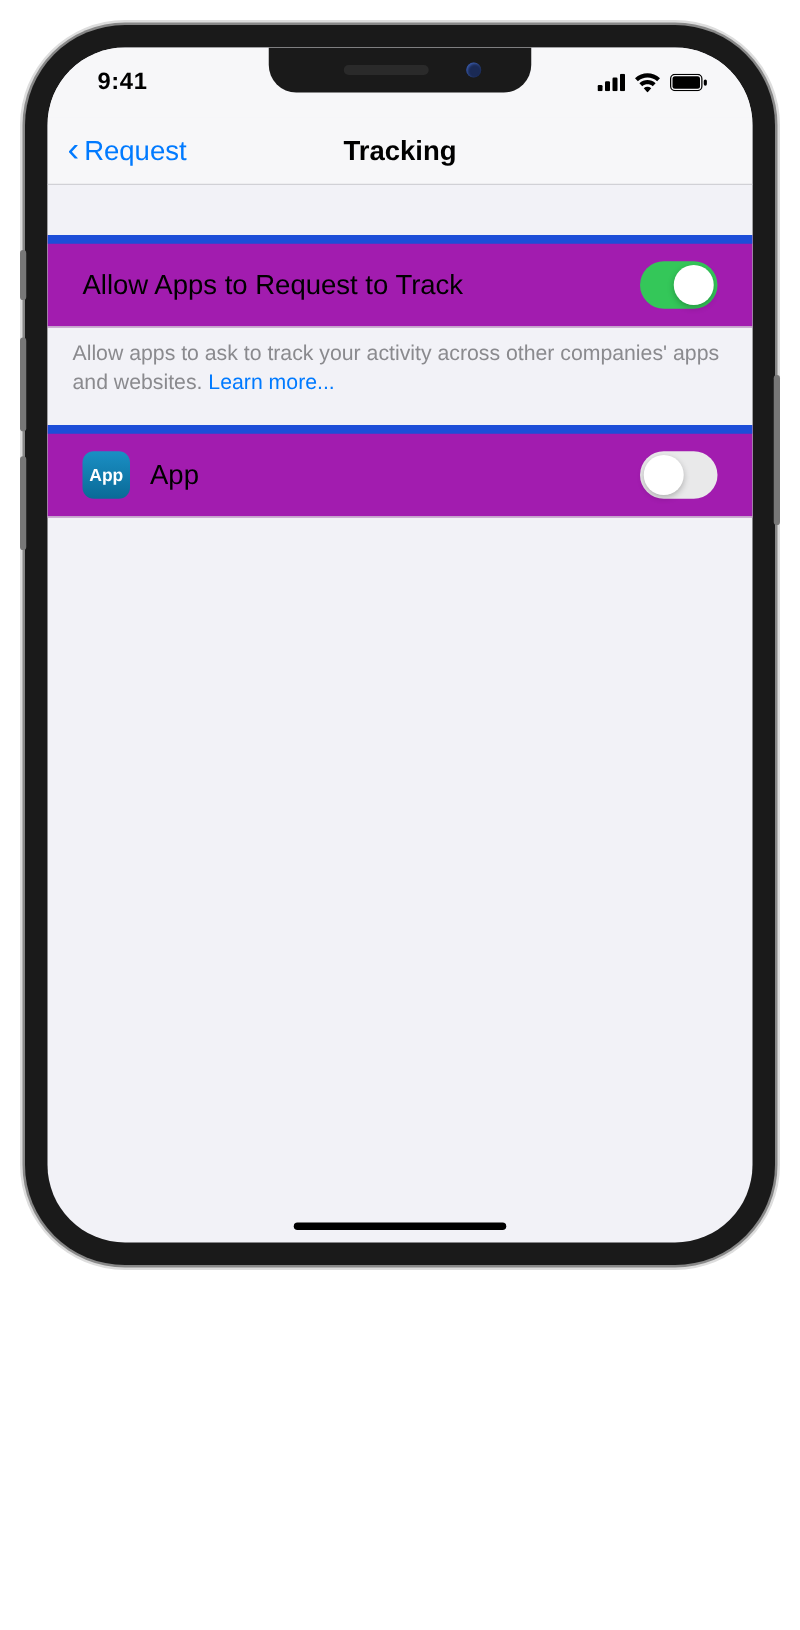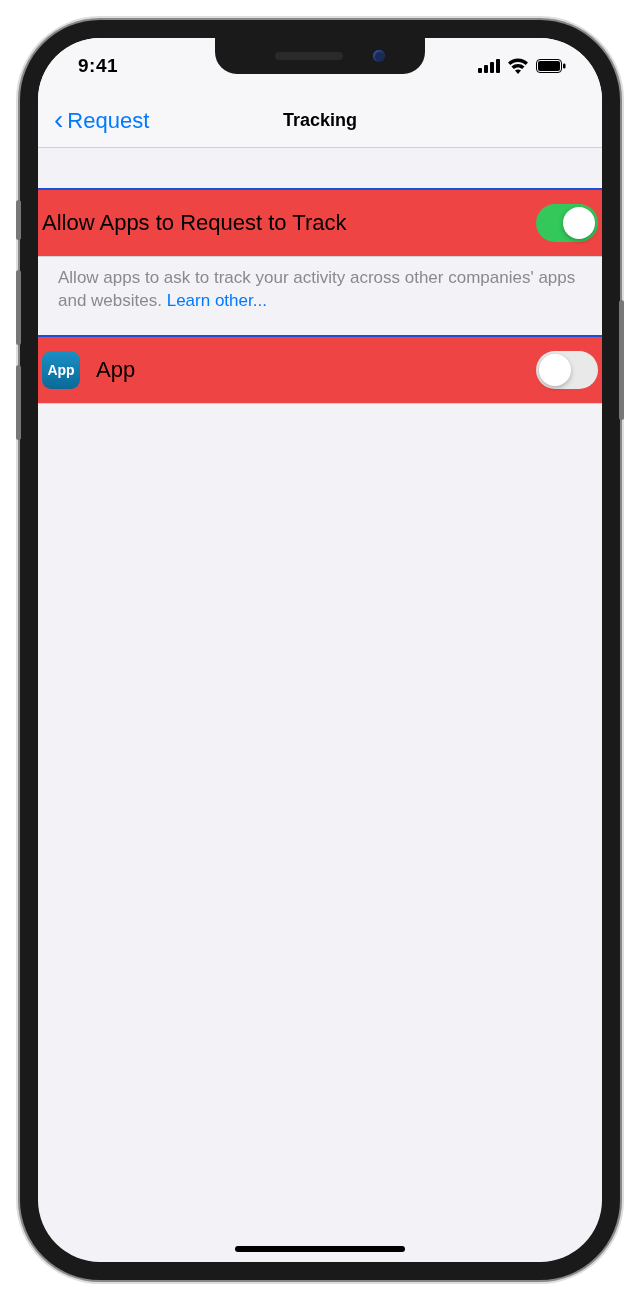--- a/index.html
+++ b/index.html
@@ -5,21 +5,21 @@
     * { margin: 0; padding: 0; box-sizing: border-box; }
     body {
       background: #fff;
       font-family: -apple-system, BlinkMacSystemFont, "Helvetica Neue", sans-serif;
       display: flex;
       justify-content: center;
       padding: 20px 0;
     }
     .phone-frame {
       width: 600px;
-      height: 1260px;
+      height: 992px;
       background: #1a1a1a;
       border-radius: 80px;
       padding: 18px;
       position: relative;
       box-shadow: 0 0 0 2px #888, 0 0 0 4px #ddd;
     }
     .phone-screen {
       width: 100%;
       height: 100%;
       background: #f2f2f7;
@@ -76,30 +76,30 @@
       align-items: center;
       color: #007aff;
       font-size: 22px;
       gap: 4px;
     }
     .back-chevron { font-size: 28px; font-weight: 500; line-height: 1; margin-top:-2px;}
     .nav-title {
       position: absolute;
       left: 50%;
       transform: translateX(-50%);
-      font-size: 18px;
+      font-size: 22px;
       font-weight: 600;
     }
     .content { background: #f2f2f7; }
     .spacer-top { height: 40px; }
     .row {
-      background: #ef4444;
-      border-top: 2px solid #1d4ed8;
+      background: #a21caf;
+      border-top: 7px solid #1d4ed8;
       border-bottom: 1px solid #d1d1d6;
-      padding: 14px 4px;
+      padding: 14px 28px;
       display: flex;
       align-items: center;
       justify-content: space-between;
       font-size: 22px;
     }
     .row-left { display:flex; align-items:center; gap: 16px; }
     .app-icon {
       width: 38px; height: 38px; border-radius: 9px;
       background: linear-gradient(#1a8fc4, #0a6a97);
       color: #fff; font-size: 14px; font-weight:600;
@@ -186,21 +186,21 @@
       <div class="row">
         <div class="row-left">
           <span>Allow Apps to Request to Track</span>
         </div>
         <div class="switch switch-on">
           <div class="knob"></div>
         </div>
       </div>
 
       <div class="footer-text">
-        <span>Allow apps to ask to track your activity across other companies' apps and websites. </span><span class="link">Learn other...</span>
+        <span>Allow apps to ask to track your activity across other companies' apps and websites. </span><span class="link">Learn more...</span>
       </div>
 
       <div class="row">
         <div class="row-left">
           <div class="app-icon">App</div>
           <span>App</span>
         </div>
         <div class="switch switch-off">
           <div class="knob"></div>
         </div>

